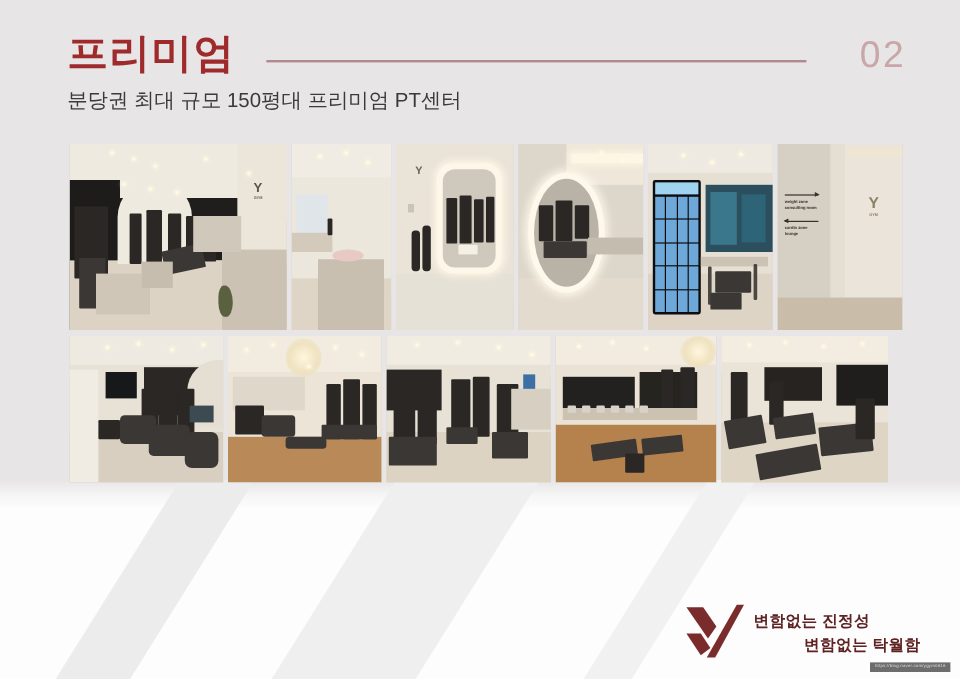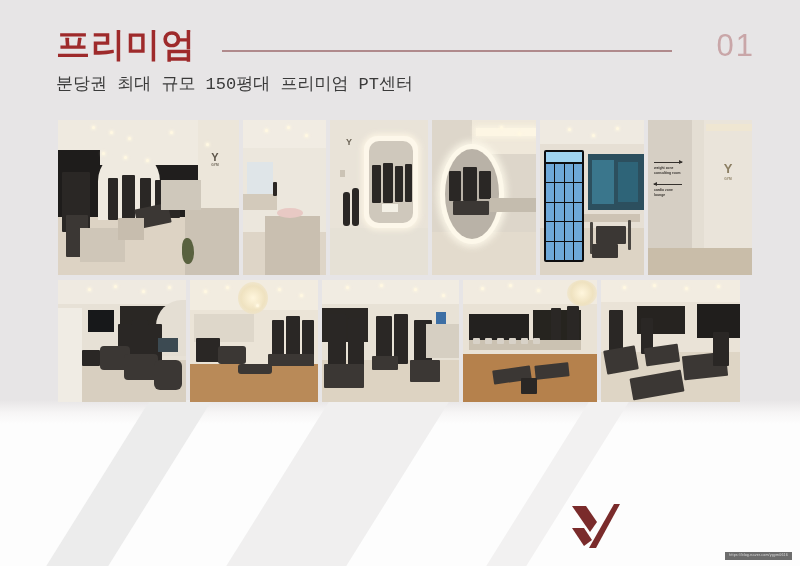--- a/index.html
+++ b/index.html
@@ -64,21 +64,20 @@
   .slide-number {
     position: absolute; right: 45px; top: 28px;
     font-size: 31px; color: #c9a6a8;
     letter-spacing: 2px;
     font-weight: 300;
   }
   .subtitle {
     position: absolute; left: 56px; top: 72px;
     font-size: 17px; color: #3a3a3a;
     white-space: nowrap;
-    font-family: Liberation Mono, monospace;
   }
 
   
   .grid {
     position: absolute; left: 58px; top: 120px;
     width: 686px;
   }
   .grid-row { display: flex; gap: 4px; }
   .grid-row.row-top { height: 155px; margin-bottom: 5px; }
   .grid-row.row-bot { height: 122px; }
@@ -153,21 +152,21 @@
 <div id="slide">
 
   <div class="bg-lower"></div>
   <div class="bg-lower-fade"></div>
   <div class="bg-stripe s1"></div>
   <div class="bg-stripe s2"></div>
   <div class="bg-stripe s3"></div>
 
   <div class="title">프리미엄</div>
   <div class="title-rule"></div>
-  <div class="slide-number">01</div>
+  <div class="slide-number">02</div>
   <div class="subtitle">분당권 최대 규모 150평대 프리미엄 PT센터</div>
 
   <div class="grid">
 
     <div class="grid-row row-top">
 
       <div class="photo" style="width:181px;height:155px">
         <div class="scene">
           <div class="ceil" style="left:0;top:0;width:181px;height:62px;background:#efeae0"></div>
           <div class="wall" style="left:0;top:30px;width:42px;height:125px;background:#1e1c1b"></div>
@@ -438,15 +437,19 @@
     </div>
   </div>
 
   <div class="footer-logo">
     <svg width="52" height="48" viewBox="0 0 52 48">
       <path d="M2 4 L16 4 L27 20 L20 30 Z" fill="#7a2b2b"></path>
       <path d="M2 26 L14 26 L22 38 L14 44 Z" fill="#7a2b2b"></path>
       <path d="M44 2 L50 2 L26 46 L19 46 Z" fill="#7a2b2b"></path>
     </svg>
   </div>
+  <div class="tagline">
+    <span>변함없는 진정성</span>
+    <span class="l2">변함없는 탁월함</span>
+  </div>
   <div class="url-chip">https://blog.naver.com/ygym0616</div>
 
 </div>
 
 </body></html>

